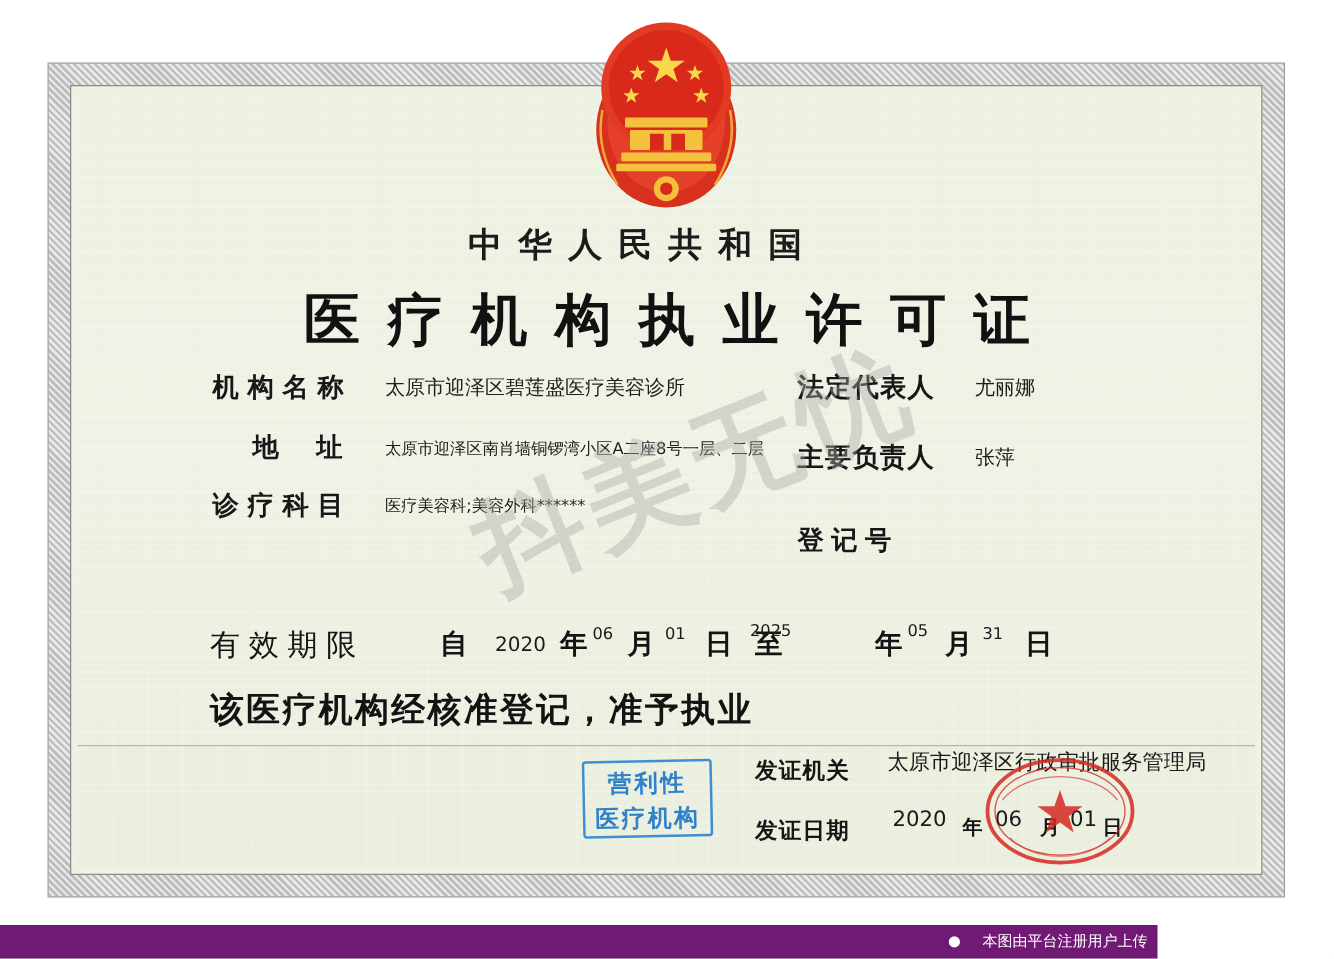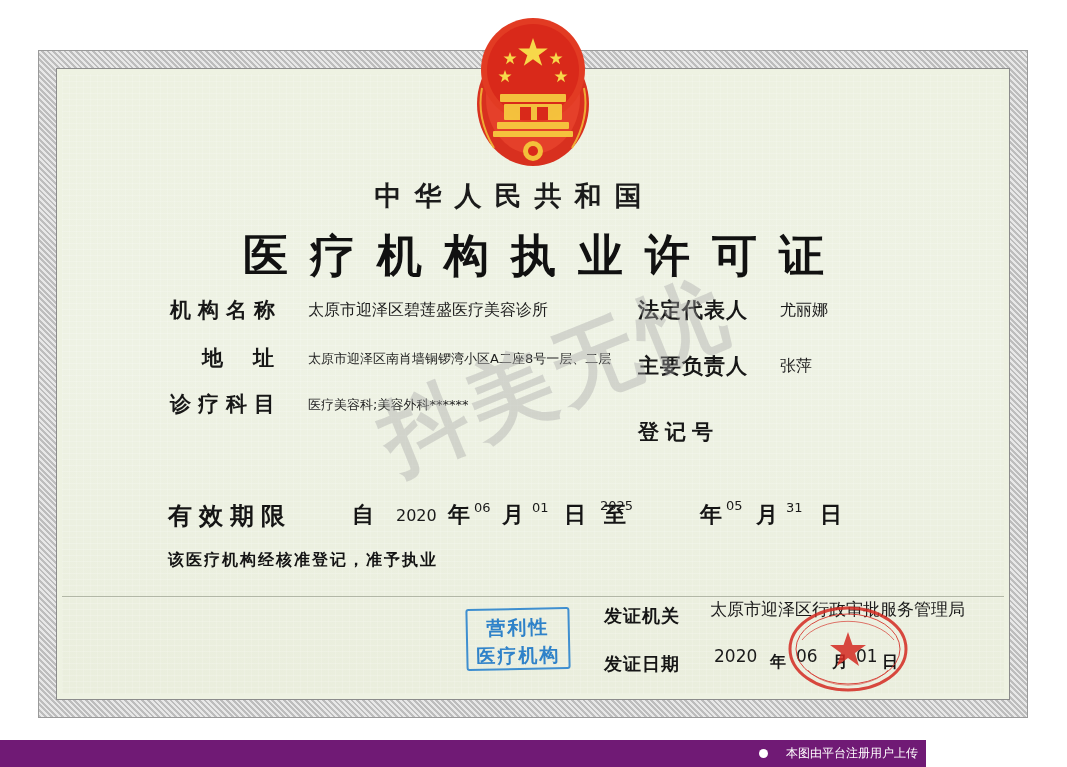--- a/index.html
+++ b/index.html
@@ -130,21 +130,21 @@
   }
 
   
   .sp-wide { letter-spacing: 7px; text-indent: 0; }
   .sp-xwide { letter-spacing: 30px; margin-left: 32px; }
 
   
   .valid-lbl {
     position: absolute;
     font-size: 24px;
-    font-weight: bold;
+    font-weight: normal;
     color: #141414;
     letter-spacing: 7px;
     font-family: "DejaVu Serif", "Liberation Serif", serif;
   }
   .valid-ch {
     position: absolute;
     font-size: 22px;
     font-weight: bold;
     color: #141414;
     font-family: "DejaVu Serif", "Liberation Serif", serif;
@@ -154,21 +154,21 @@
     font-size: 16px;
     color: #1a1a1a;
     font-family: "DejaVu Sans", "Liberation Sans", sans-serif;
   }
   .valid-num.sm { font-size: 13px; }
 
   .approval {
     position: absolute;
     left: 168px;
     top: 550px;
-    font-size: 16px;
+    font-size: 27px;
     font-weight: bold;
     color: #131313;
     letter-spacing: 2px;
     font-family: Liberation Mono, monospace;
   }
 
   
   .footer-sep {
     position: absolute;
     left: 62px;

